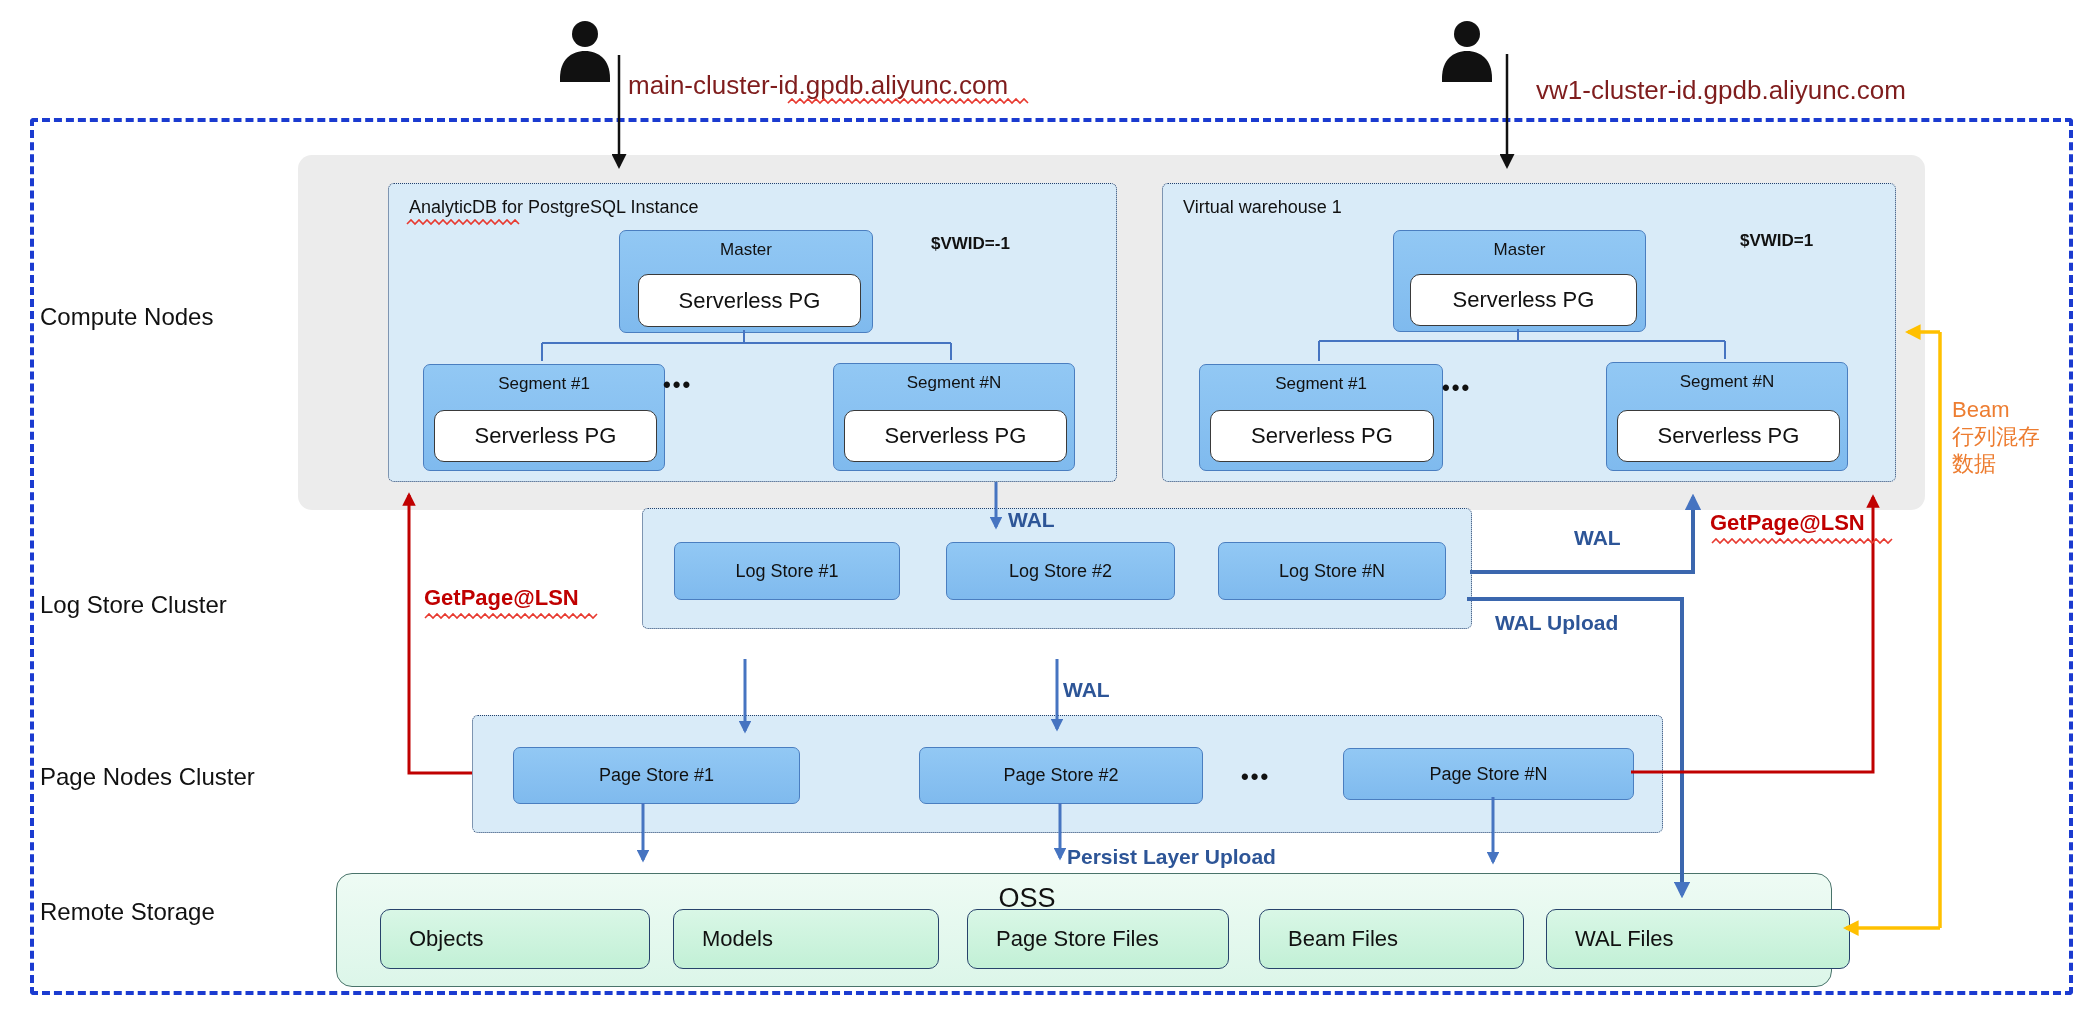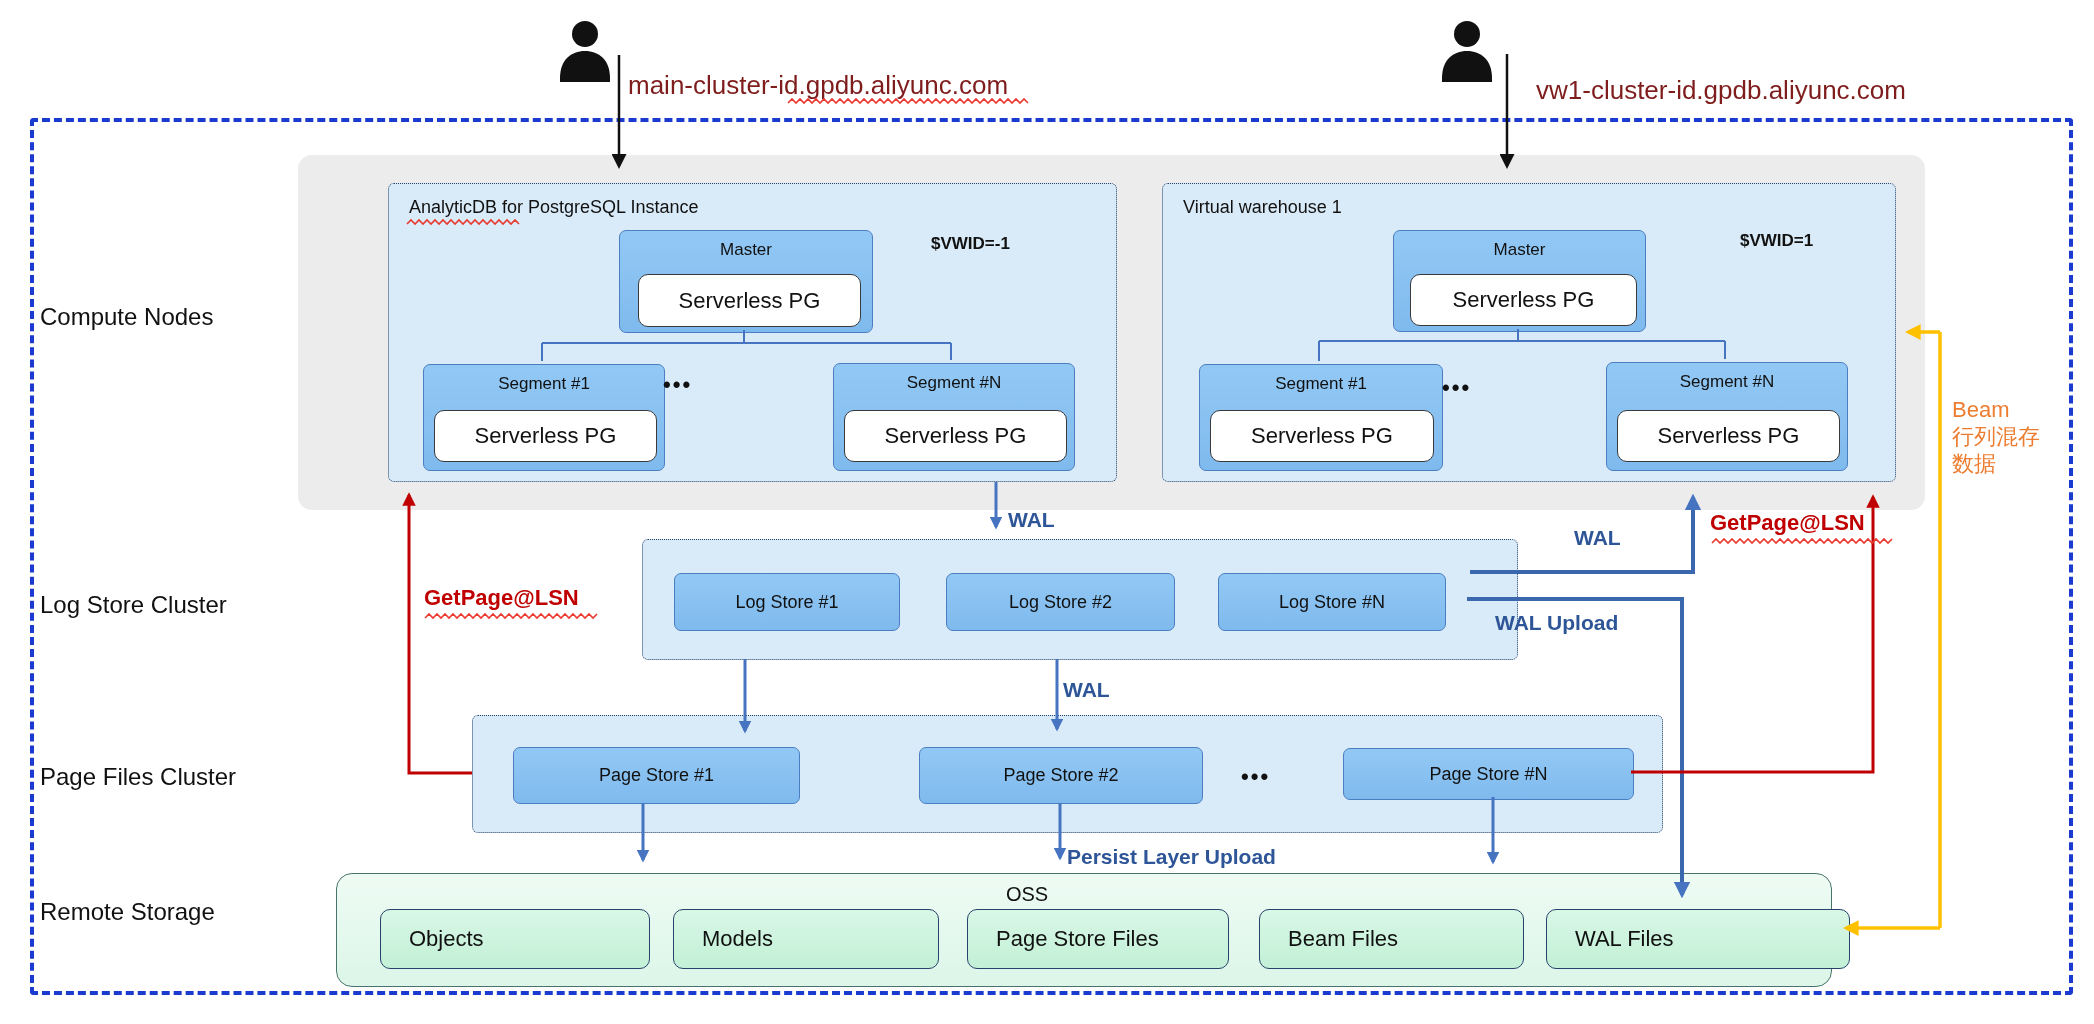--- a/index.html
+++ b/index.html
@@ -15,21 +15,21 @@
   .vwid{position:absolute;font-size:17px;font-weight:bold;white-space:nowrap;}
   
   .node{position:absolute;background:linear-gradient(180deg,#92c8f4,#7fbaee);border:1.5px solid #4a7ec0;border-radius:7px;}
   .node-title{position:absolute;top:9px;left:0;width:100%;text-align:center;font-size:17px;}
   .pgbox{position:absolute;background:#fff;border:1.5px solid #3a3a3a;border-radius:10px;display:flex;align-items:center;justify-content:center;font-size:22px;}
   .store{display:flex;align-items:center;justify-content:center;font-size:18px;}
   .dots{position:absolute;font-size:22px;font-weight:bold;letter-spacing:2px;color:#111;}
   
   #oss-box{left:336px;top:873px;width:1494px;height:112px;background:linear-gradient(180deg,#eefbf4,#dcf6e9);border:1.5px solid #49736a;border-radius:16px;}
   .file{position:absolute;top:35px;height:60px;background:linear-gradient(180deg,#d9f7e6,#c2f0d6);border:1.5px solid #27436b;border-radius:10px;display:flex;align-items:center;font-size:22px;padding-left:28px;box-sizing:border-box;}
-  #oss-label{position:absolute;left:620px;top:9px;width:140px;text-align:center;font-size:20px;color:#111;}
+  #oss-label{position:absolute;left:620px;top:9px;width:140px;text-align:center;font-size:27px;color:#111;}
   
   .rowlabel{font-size:24px;color:#111;white-space:nowrap;}
   
   .host{font-size:26px;color:#7f1d1d;white-space:nowrap;}
   
   .blue-label{color:#2d5597;font-weight:bold;font-size:21px;white-space:nowrap;}
   .red-label{color:#c00000;font-weight:bold;font-size:22px;white-space:nowrap;}
   .beam-label{color:#ed7d31;font-weight:normal;font-size:22px;line-height:27px;white-space:nowrap;}
   svg#wires{position:absolute;left:0;top:0;width:2094px;height:1024px;pointer-events:none;}
 </style>
@@ -37,21 +37,21 @@
 <body>
 
 <div id="canvas">
 
   <div class="abs" id="outer-border"></div>
 
   <div class="abs" id="gray-band"></div>
 
   <div class="abs rowlabel" style="left:40px;top:303px;">Compute Nodes</div>
   <div class="abs rowlabel" style="left:40px;top:591px;">Log Store Cluster</div>
-  <div class="abs rowlabel" style="left:40px;top:763px;">Page Files Cluster</div>
+  <div class="abs rowlabel" style="left:40px;top:763px;">Page Nodes Cluster</div>
   <div class="abs rowlabel" style="left:40px;top:898px;">Remote Storage</div>
 
   <svg class="abs" style="left:556px;top:20px;" width="58" height="64" viewBox="0 0 58 64">
     <circle cx="29" cy="14" r="13" fill="#111"></circle>
     <path d="M4 58 C4 40 15 31 29 31 C43 31 54 40 54 58 L54 62 L4 62 Z" fill="#111"></path>
   </svg>
   <div class="abs host" style="left:628px;top:70px;">main-cluster-id.gpdb.aliyunc.com</div>
 
   <svg class="abs" style="left:1438px;top:20px;" width="58" height="64" viewBox="0 0 58 64">
     <circle cx="29" cy="14" r="13" fill="#111"></circle>
@@ -88,21 +88,21 @@
       <div class="node-title">Segment #1</div>
       <div class="pgbox" style="left:10px;top:45px;width:222px;height:50px;">Serverless PG</div>
     </div>
     <div class="dots" style="left:279px;top:191px;">•••</div>
     <div class="node" style="left:443px;top:178px;width:240px;height:107px;">
       <div class="node-title">Segment #N</div>
       <div class="pgbox" style="left:10px;top:47px;width:221px;height:50px;">Serverless PG</div>
     </div>
   </div>
 
-  <div class="abs cluster" style="left:642px;top:539px;width:828px;height:119px;padding-left:46px;">
+  <div class="abs cluster" style="left:642px;top:508px;width:828px;height:119px;">
     <div class="node store" style="left:31px;top:33px;width:224px;height:56px;">Log Store #1</div>
     <div class="node store" style="left:303px;top:33px;width:227px;height:56px;">Log Store #2</div>
     <div class="node store" style="left:575px;top:33px;width:226px;height:56px;">Log Store #N</div>
   </div>
 
   <div class="abs cluster" style="left:472px;top:715px;width:1189px;height:116px;">
     <div class="node store" style="left:40px;top:31px;width:285px;height:55px;">Page Store #1</div>
     <div class="node store" style="left:446px;top:31px;width:282px;height:55px;">Page Store #2</div>
     <div class="dots" style="left:768px;top:48px;">•••</div>
     <div class="node store" style="left:870px;top:32px;width:289px;height:50px;">Page Store #N</div>

